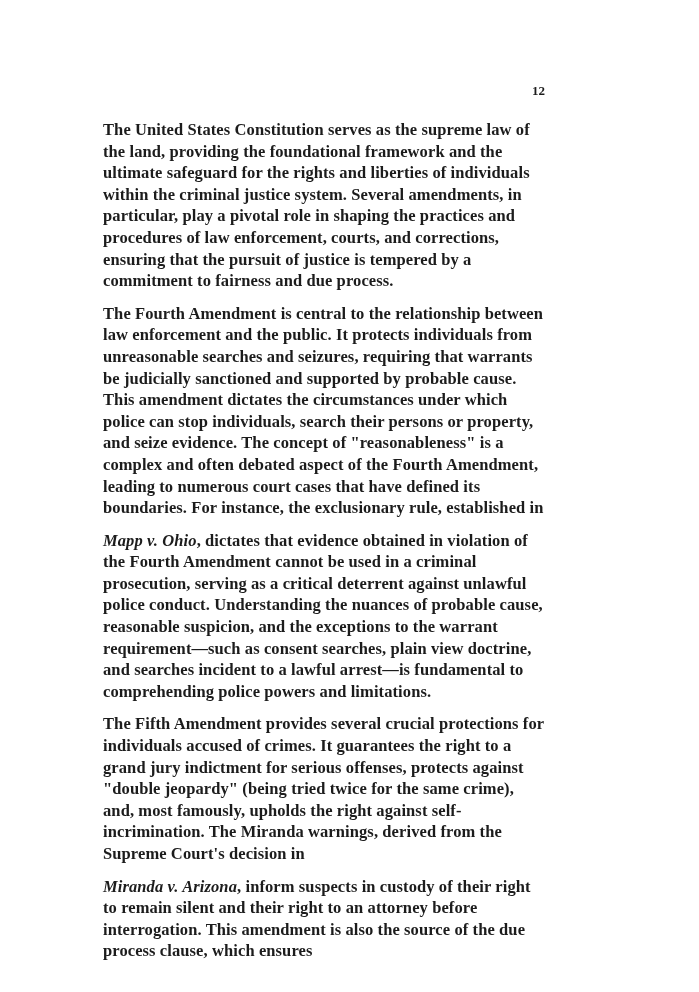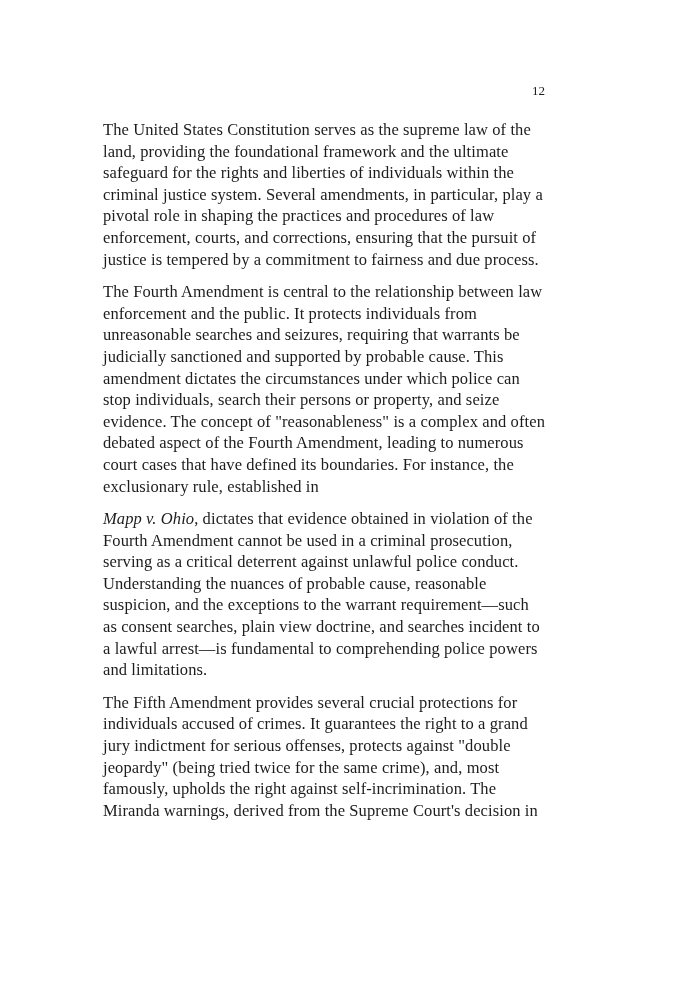--- a/index.html
+++ b/index.html
@@ -10,20 +10,21 @@
   .page {
     position: relative;
     width: 648px;
     height: 992px;
     box-sizing: border-box;
     background: #ffffff;
     padding: 84px 103px 0 103px;
     font-family: "Liberation Serif", "DejaVu Serif", serif;
     color: #1c1c1c;
     overflow: hidden;
+    font-weight: bold;
   }
   .page-number {
     text-align: right;
     font-size: 13px;
     line-height: 14px;
     margin-bottom: 21px;
     color: #1c1c1c;
   }
   .body-text p {
     font-size: 16.5px;
@@ -45,14 +46,15 @@
 
   <div class="body-text">
     <p><span class="lead-italic"></span><span>The United States Constitution serves as the supreme law of the land, providing the foundational framework and the ultimate safeguard for the rights and liberties of individuals within the criminal justice system. Several amendments, in particular, play a pivotal role in shaping the practices and procedures of law enforcement, courts, and corrections, ensuring that the pursuit of justice is tempered by a commitment to fairness and due process.</span></p>
 
     <p><span class="lead-italic"></span><span>The Fourth Amendment is central to the relationship between law enforcement and the public. It protects individuals from unreasonable searches and seizures, requiring that warrants be judicially sanctioned and supported by probable cause. This amendment dictates the circumstances under which police can stop individuals, search their persons or property, and seize evidence. The concept of "reasonableness" is a complex and often debated aspect of the Fourth Amendment, leading to numerous court cases that have defined its boundaries. For instance, the exclusionary rule, established in</span></p>
 
     <p><span class="lead-italic">Mapp v. Ohio</span><span>, dictates that evidence obtained in violation of the Fourth Amendment cannot be used in a criminal prosecution, serving as a critical deterrent against unlawful police conduct. Understanding the nuances of probable cause, reasonable suspicion, and the exceptions to the warrant requirement—such as consent searches, plain view doctrine, and searches incident to a lawful arrest—is fundamental to comprehending police powers and limitations.</span></p>
 
     <p><span class="lead-italic"></span><span>The Fifth Amendment provides several crucial protections for individuals accused of crimes. It guarantees the right to a grand jury indictment for serious offenses, protects against "double jeopardy" (being tried twice for the same crime), and, most famously, upholds the right against self-incrimination. The Miranda warnings, derived from the Supreme Court's decision in</span></p>
 
+    <p><span class="lead-italic">Miranda v. Arizona</span><span>, inform suspects in custody of their right to remain silent and their right to an attorney before interrogation. This amendment is also the source of the due process clause, which ensures</span></p>
   </div>
 </div>
 
 </body></html>

